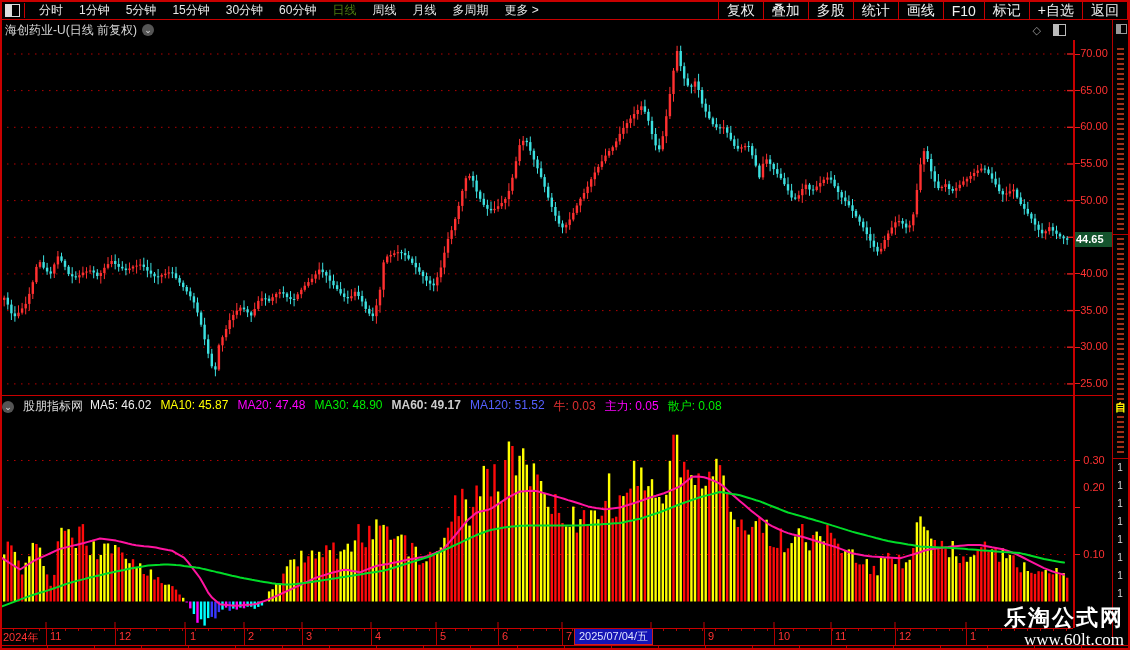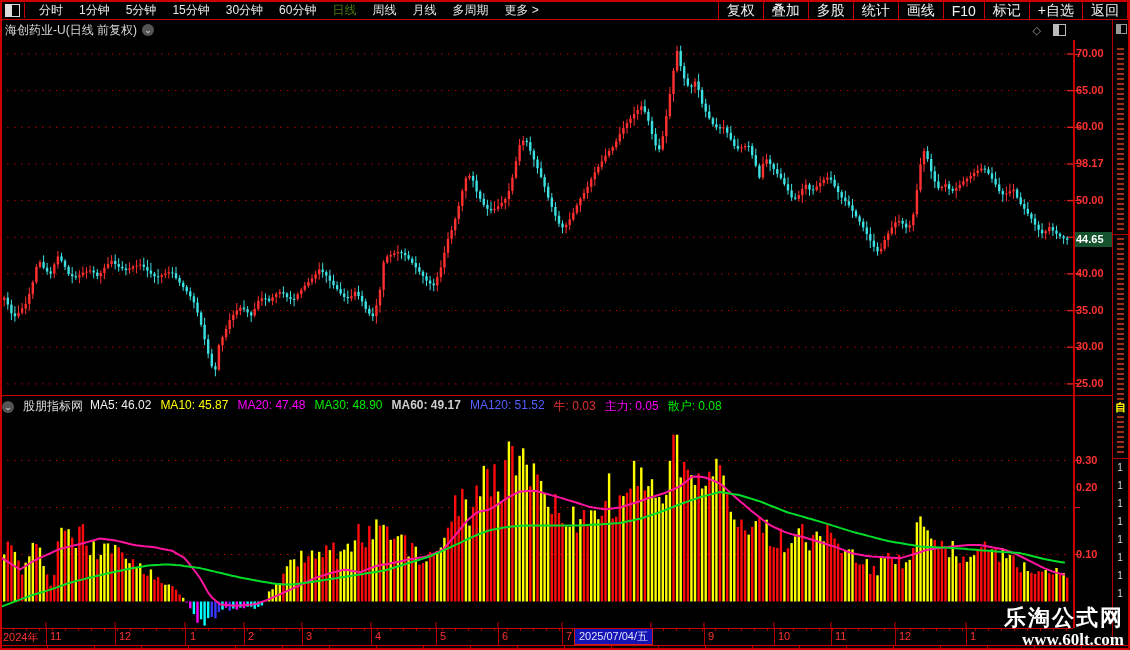--- a/index.html
+++ b/index.html
@@ -21,21 +21,21 @@
   .title-text{color:#d8d8d8;font-size:12px;margin:0 5px 0 3px;white-space:nowrap;}
   .circle-icon{width:12px;height:12px;border-radius:50%;background:#555;color:#ddd;font-size:9px;line-height:12px;text-align:center;}
   .tr-icons{position:absolute;right:40px;top:0;display:flex;gap:12px;align-items:center;height:18px;}
   .diamond-icon{color:#999;font-size:11px;}
   .split-icon{width:11px;height:10px;border:1px solid #bbb;position:relative;}
   .split-icon::after{content:"";position:absolute;left:0;top:0;width:5px;height:10px;background:#bbb;}
   
   #main-chart{position:absolute;left:0;top:40px;z-index:5;}
   #ind-chart{position:absolute;left:0;top:418px;z-index:5;}
   
-  .ax-label{position:absolute;left:1076px;width:36px;color:#ff3232;font-size:11px;font-weight:bold;text-align:left;z-index:20;}
+  .ax-label{position:absolute;left:1076px;width:36px;color:#ff3232;font-size:11px;font-weight:normal;text-align:center;z-index:20;}
   .ax-tick{position:absolute;left:1074px;width:6px;height:1px;background:#e02020;z-index:20;}
   .price-badge{position:absolute;left:1074px;width:40px;height:15px;background:#14532d;color:#fff;
                font-size:11px;font-weight:bold;text-align:left;padding-left:2px;line-height:15px;z-index:21;}
   
   .ind-header{position:absolute;left:2px;top:396px;width:1071px;height:21px;display:flex;align-items:center;gap:7px;
               font-size:12px;white-space:nowrap;overflow:hidden;z-index:25;}
   .ind-src{color:#dcdcdc;margin-left:2px;}
   .ind-item{display:flex;gap:2px;}
   
   .date-axis{position:absolute;left:0;top:628px;width:1073px;height:17px;z-index:25;
@@ -53,21 +53,21 @@
   .strip-icon{position:absolute;left:4px;top:4px;width:9px;height:8px;border:1px solid #999;}
   .strip-icon::after{content:"";position:absolute;left:0;top:0;width:4px;height:8px;background:#999;}
   .squig{position:absolute;left:5px;width:7px;
      background-image:repeating-linear-gradient(to bottom,rgba(170,50,25,0.95) 0 2px,transparent 2px 5px);}
   .strip-sep{position:absolute;left:1px;width:15px;height:1px;background:#b40000;}
   .strip-tab{position:absolute;left:3px;color:#ffff00;font-size:11px;font-weight:bold;}
   .strip-num{position:absolute;left:0;width:16px;text-align:center;color:#dcdcdc;font-size:10px;}
   
   .watermark{position:absolute;right:6px;bottom:1px;text-align:right;z-index:50;}
   .wm-cn{color:#fff;font-size:22px;font-weight:bold;letter-spacing:2px;line-height:24px;}
-  .wm-url{color:#fff;font-size:17px;font-weight:bold;font-family:"Liberation Serif","DejaVu Serif",serif;line-height:19px;text-align:right;}
+  .wm-url{color:#fff;font-size:17px;font-weight:normal;font-family:"Liberation Serif","DejaVu Serif",serif;line-height:19px;text-align:right;}
 </style>
 </head>
 <body>
 
 <div class="app">
 
   <div class="menubar">
     <div class="win-icon"></div>
     <div class="menu-divider"></div>
     <div class="menu-items" id="menu-items">
@@ -1062,21 +1062,21 @@
   </div>
 
   <div id="price-axis">
       <div class="ax-tick" style="top: 53.5px;"></div>
       <div class="ax-label" style="top: 47px;">70.00</div>
       <div class="ax-tick" style="top: 90.15px;"></div>
       <div class="ax-label" style="top: 83.65px;">65.00</div>
       <div class="ax-tick" style="top: 126.8px;"></div>
       <div class="ax-label" style="top: 120.3px;">60.00</div>
       <div class="ax-tick" style="top: 163.45px;"></div>
-      <div class="ax-label" style="top: 156.95px;">98.17</div>
+      <div class="ax-label" style="top: 156.95px;">55.00</div>
       <div class="ax-tick" style="top: 200.1px;"></div>
       <div class="ax-label" style="top: 193.6px;">50.00</div>
       <div class="ax-tick" style="top: 273.4px;"></div>
       <div class="ax-label" style="top: 266.9px;">40.00</div>
       <div class="ax-tick" style="top: 310.05px;"></div>
       <div class="ax-label" style="top: 303.55px;">35.00</div>
       <div class="ax-tick" style="top: 346.7px;"></div>
       <div class="ax-label" style="top: 340.2px;">30.00</div>
       <div class="ax-tick" style="top: 383.35px;"></div>
       <div class="ax-label" style="top: 376.85px;">25.00</div>

